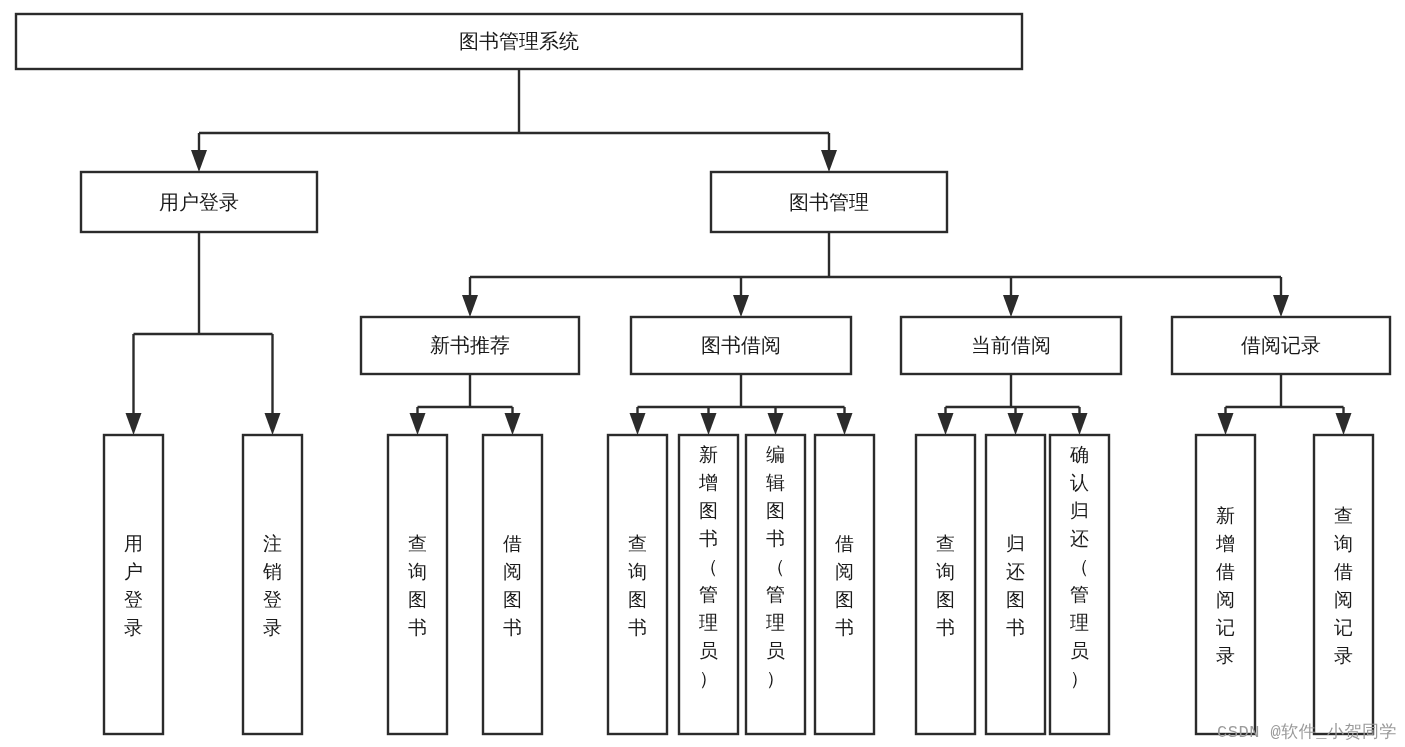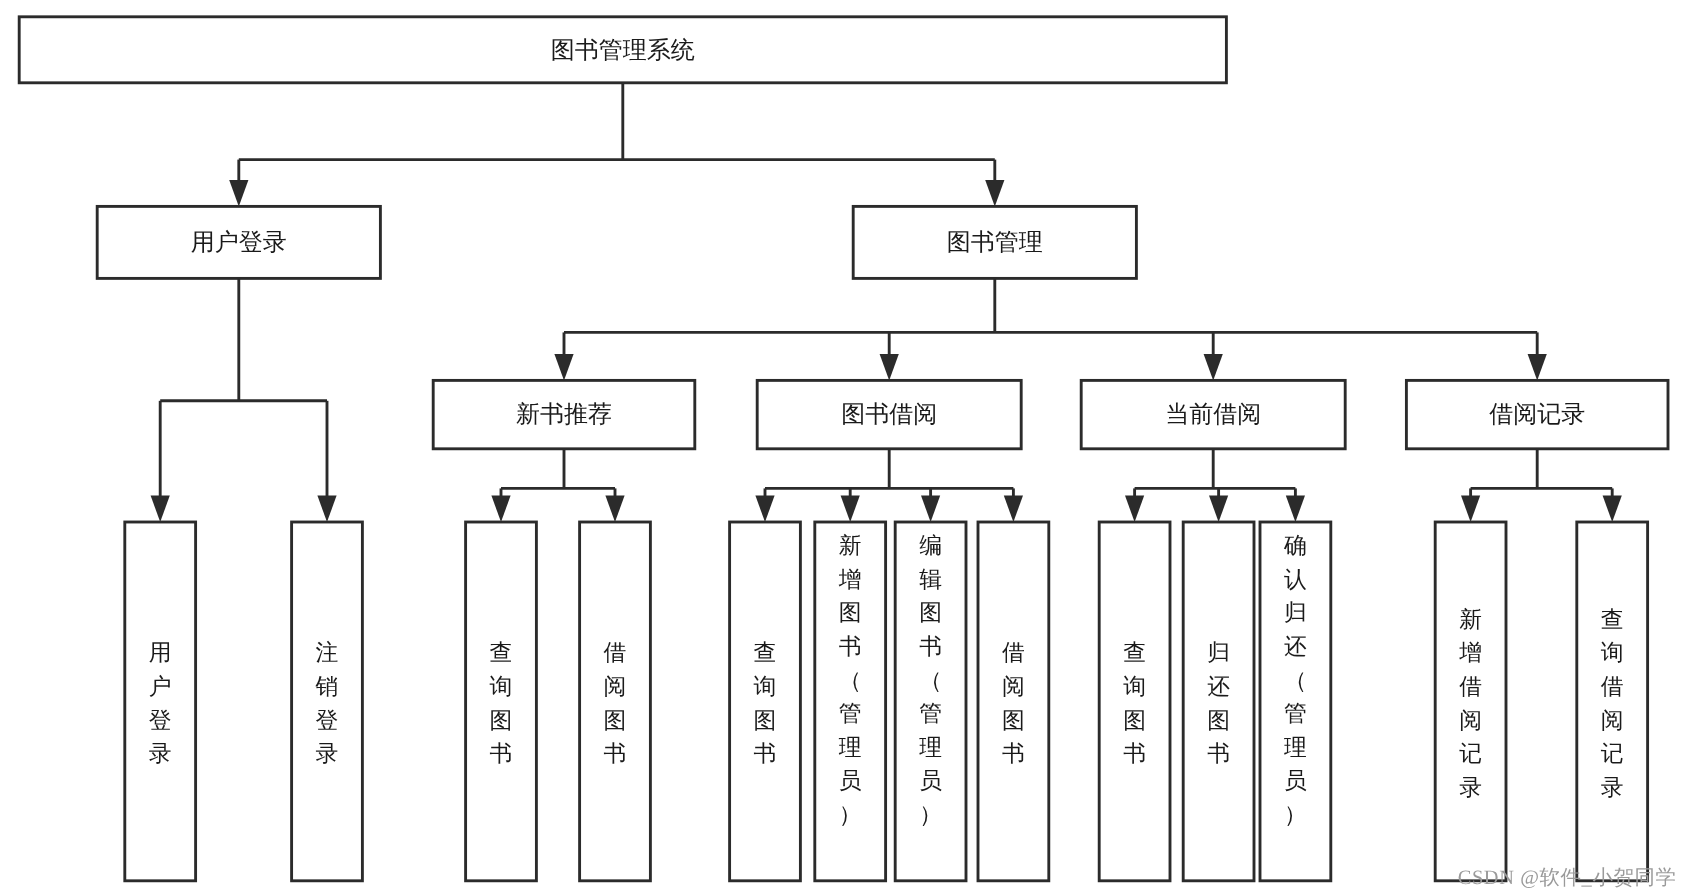--- a/index.html
+++ b/index.html
@@ -51,21 +51,21 @@
   .node-label-v {
     font-family: "DejaVu Sans", "Liberation Sans", sans-serif;
     font-size: 19px;
     fill: #1a1a1a;
     text-anchor: middle;
   }
   .watermark {
     position: absolute;
     right: 8px;
     bottom: 4px;
-    font-family: Liberation Serif, serif;
+    font-family: Liberation Mono, monospace;
     font-size: 17px;
     color: #9a9a9a;
     letter-spacing: 0.5px;
     white-space: nowrap;
     pointer-events: none;
     user-select: none;
   }
 </style>
 </head>
 <body>

